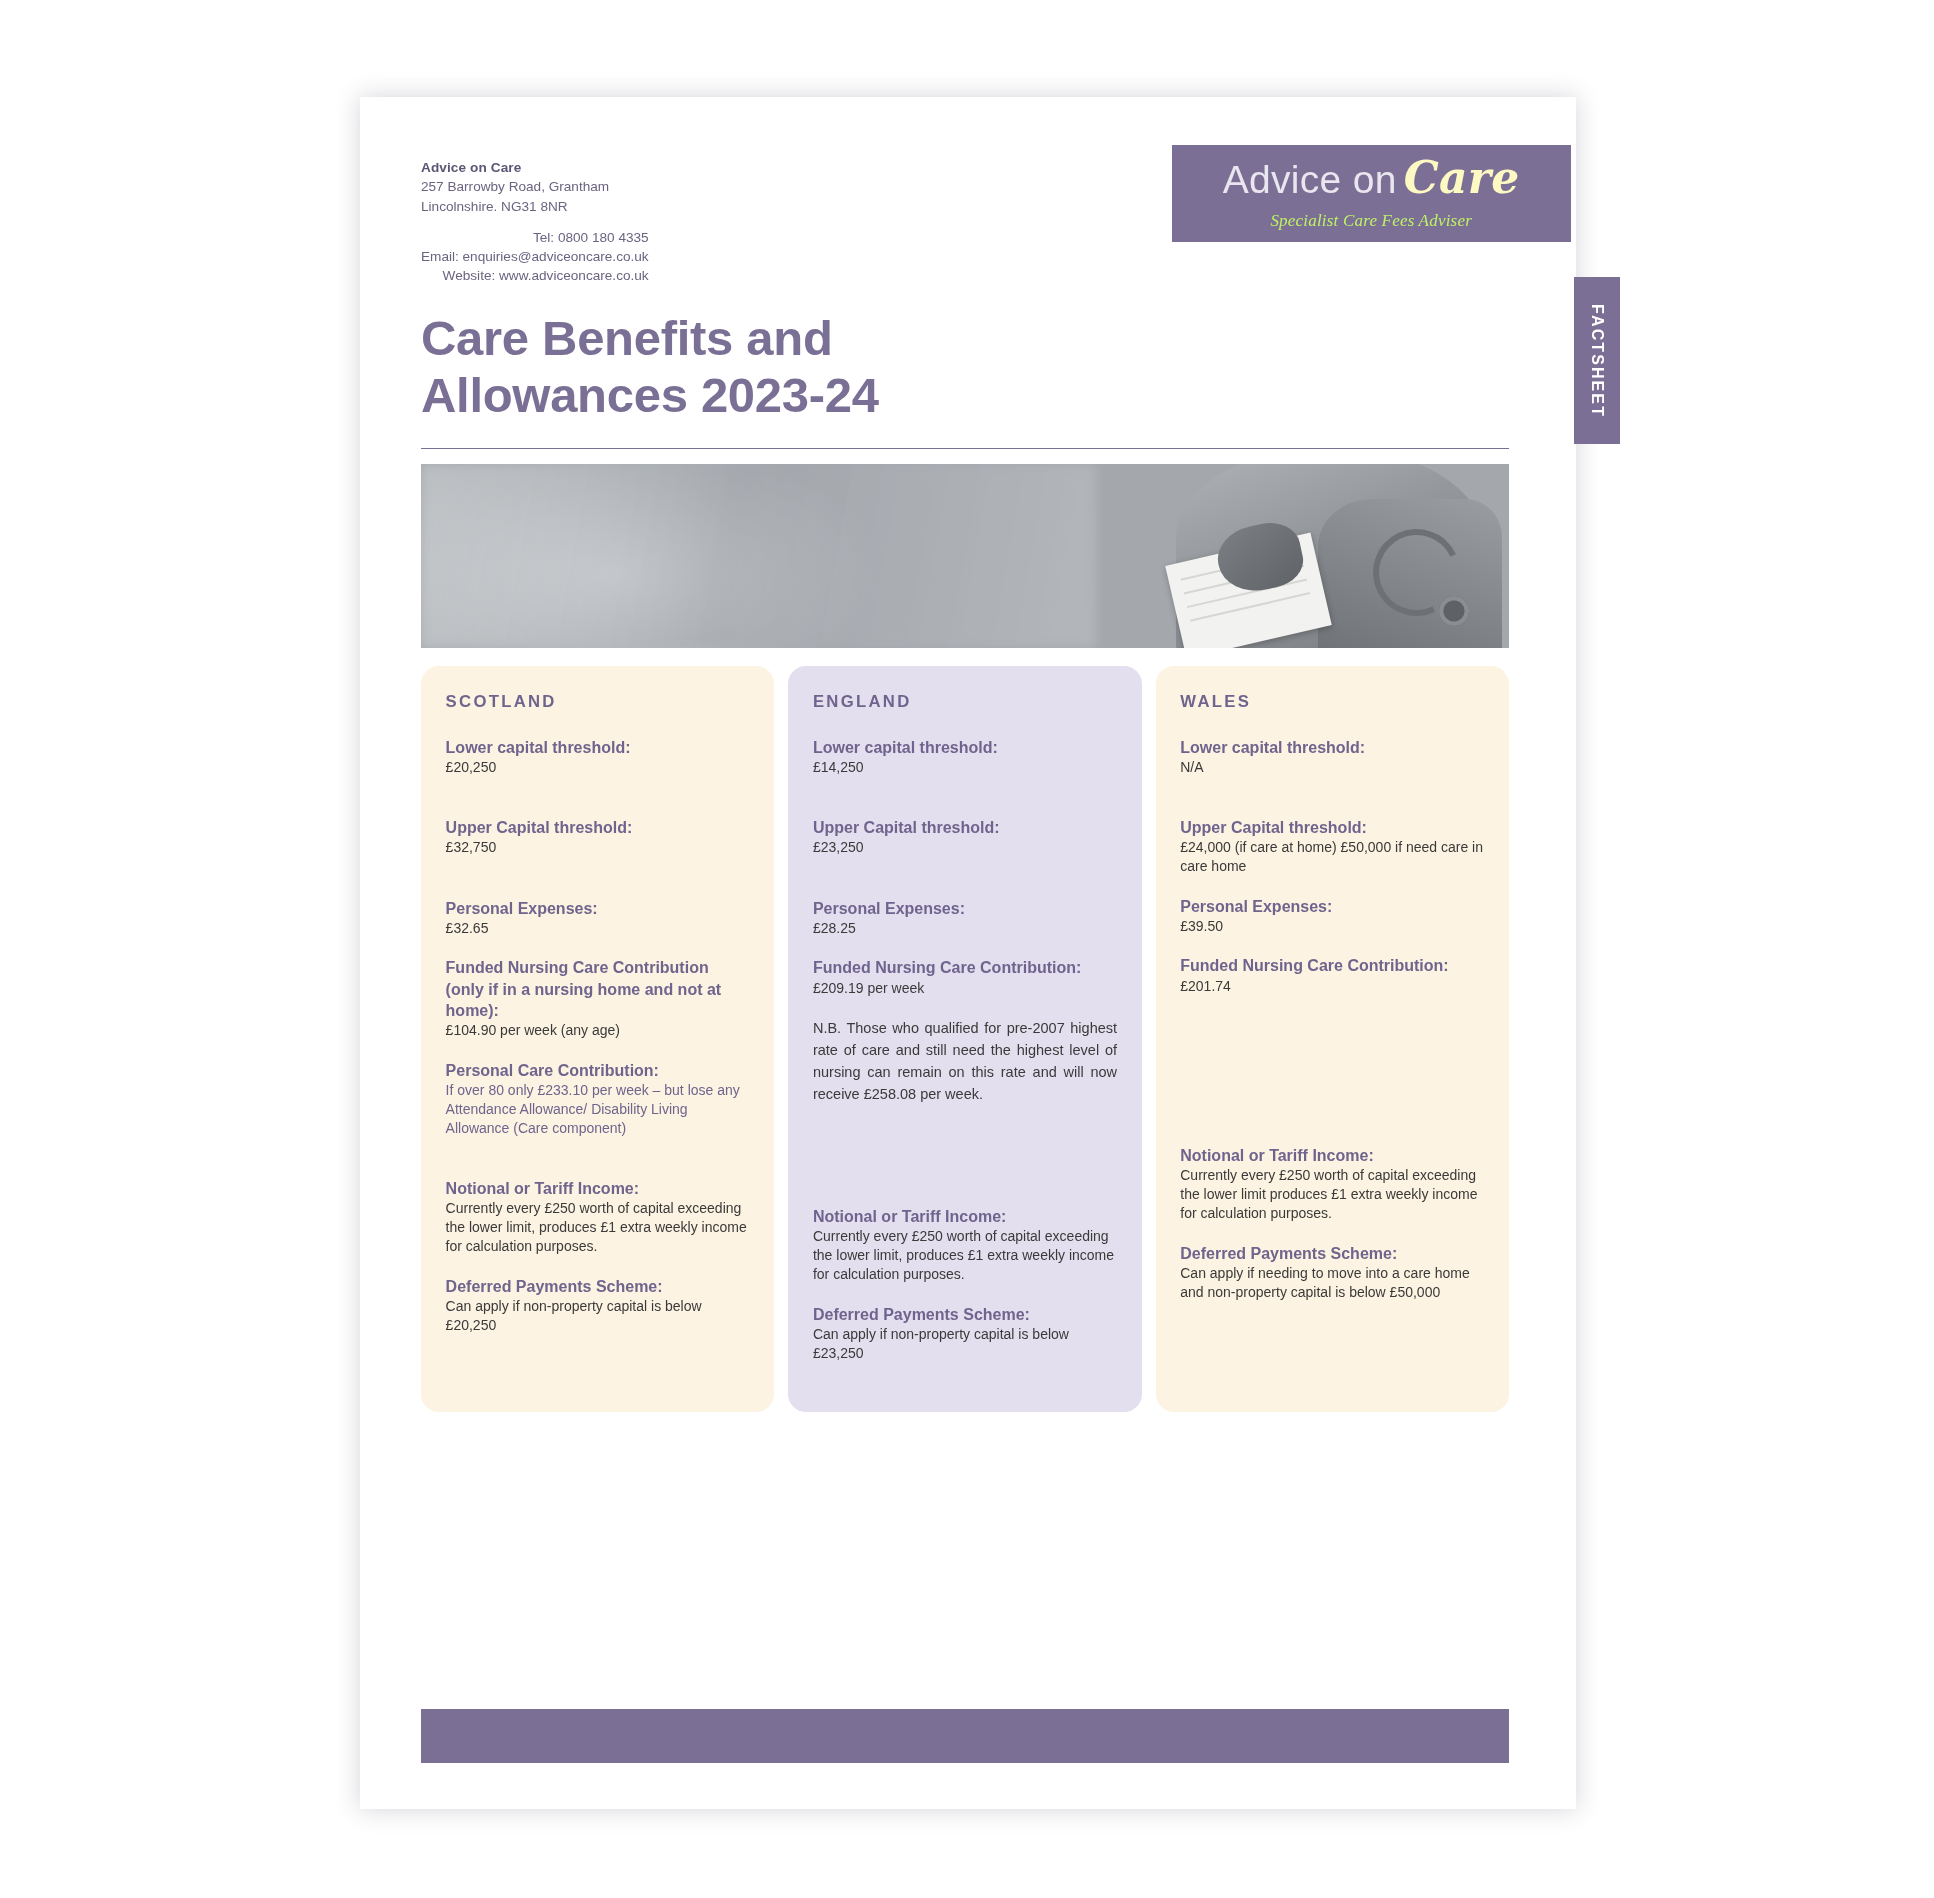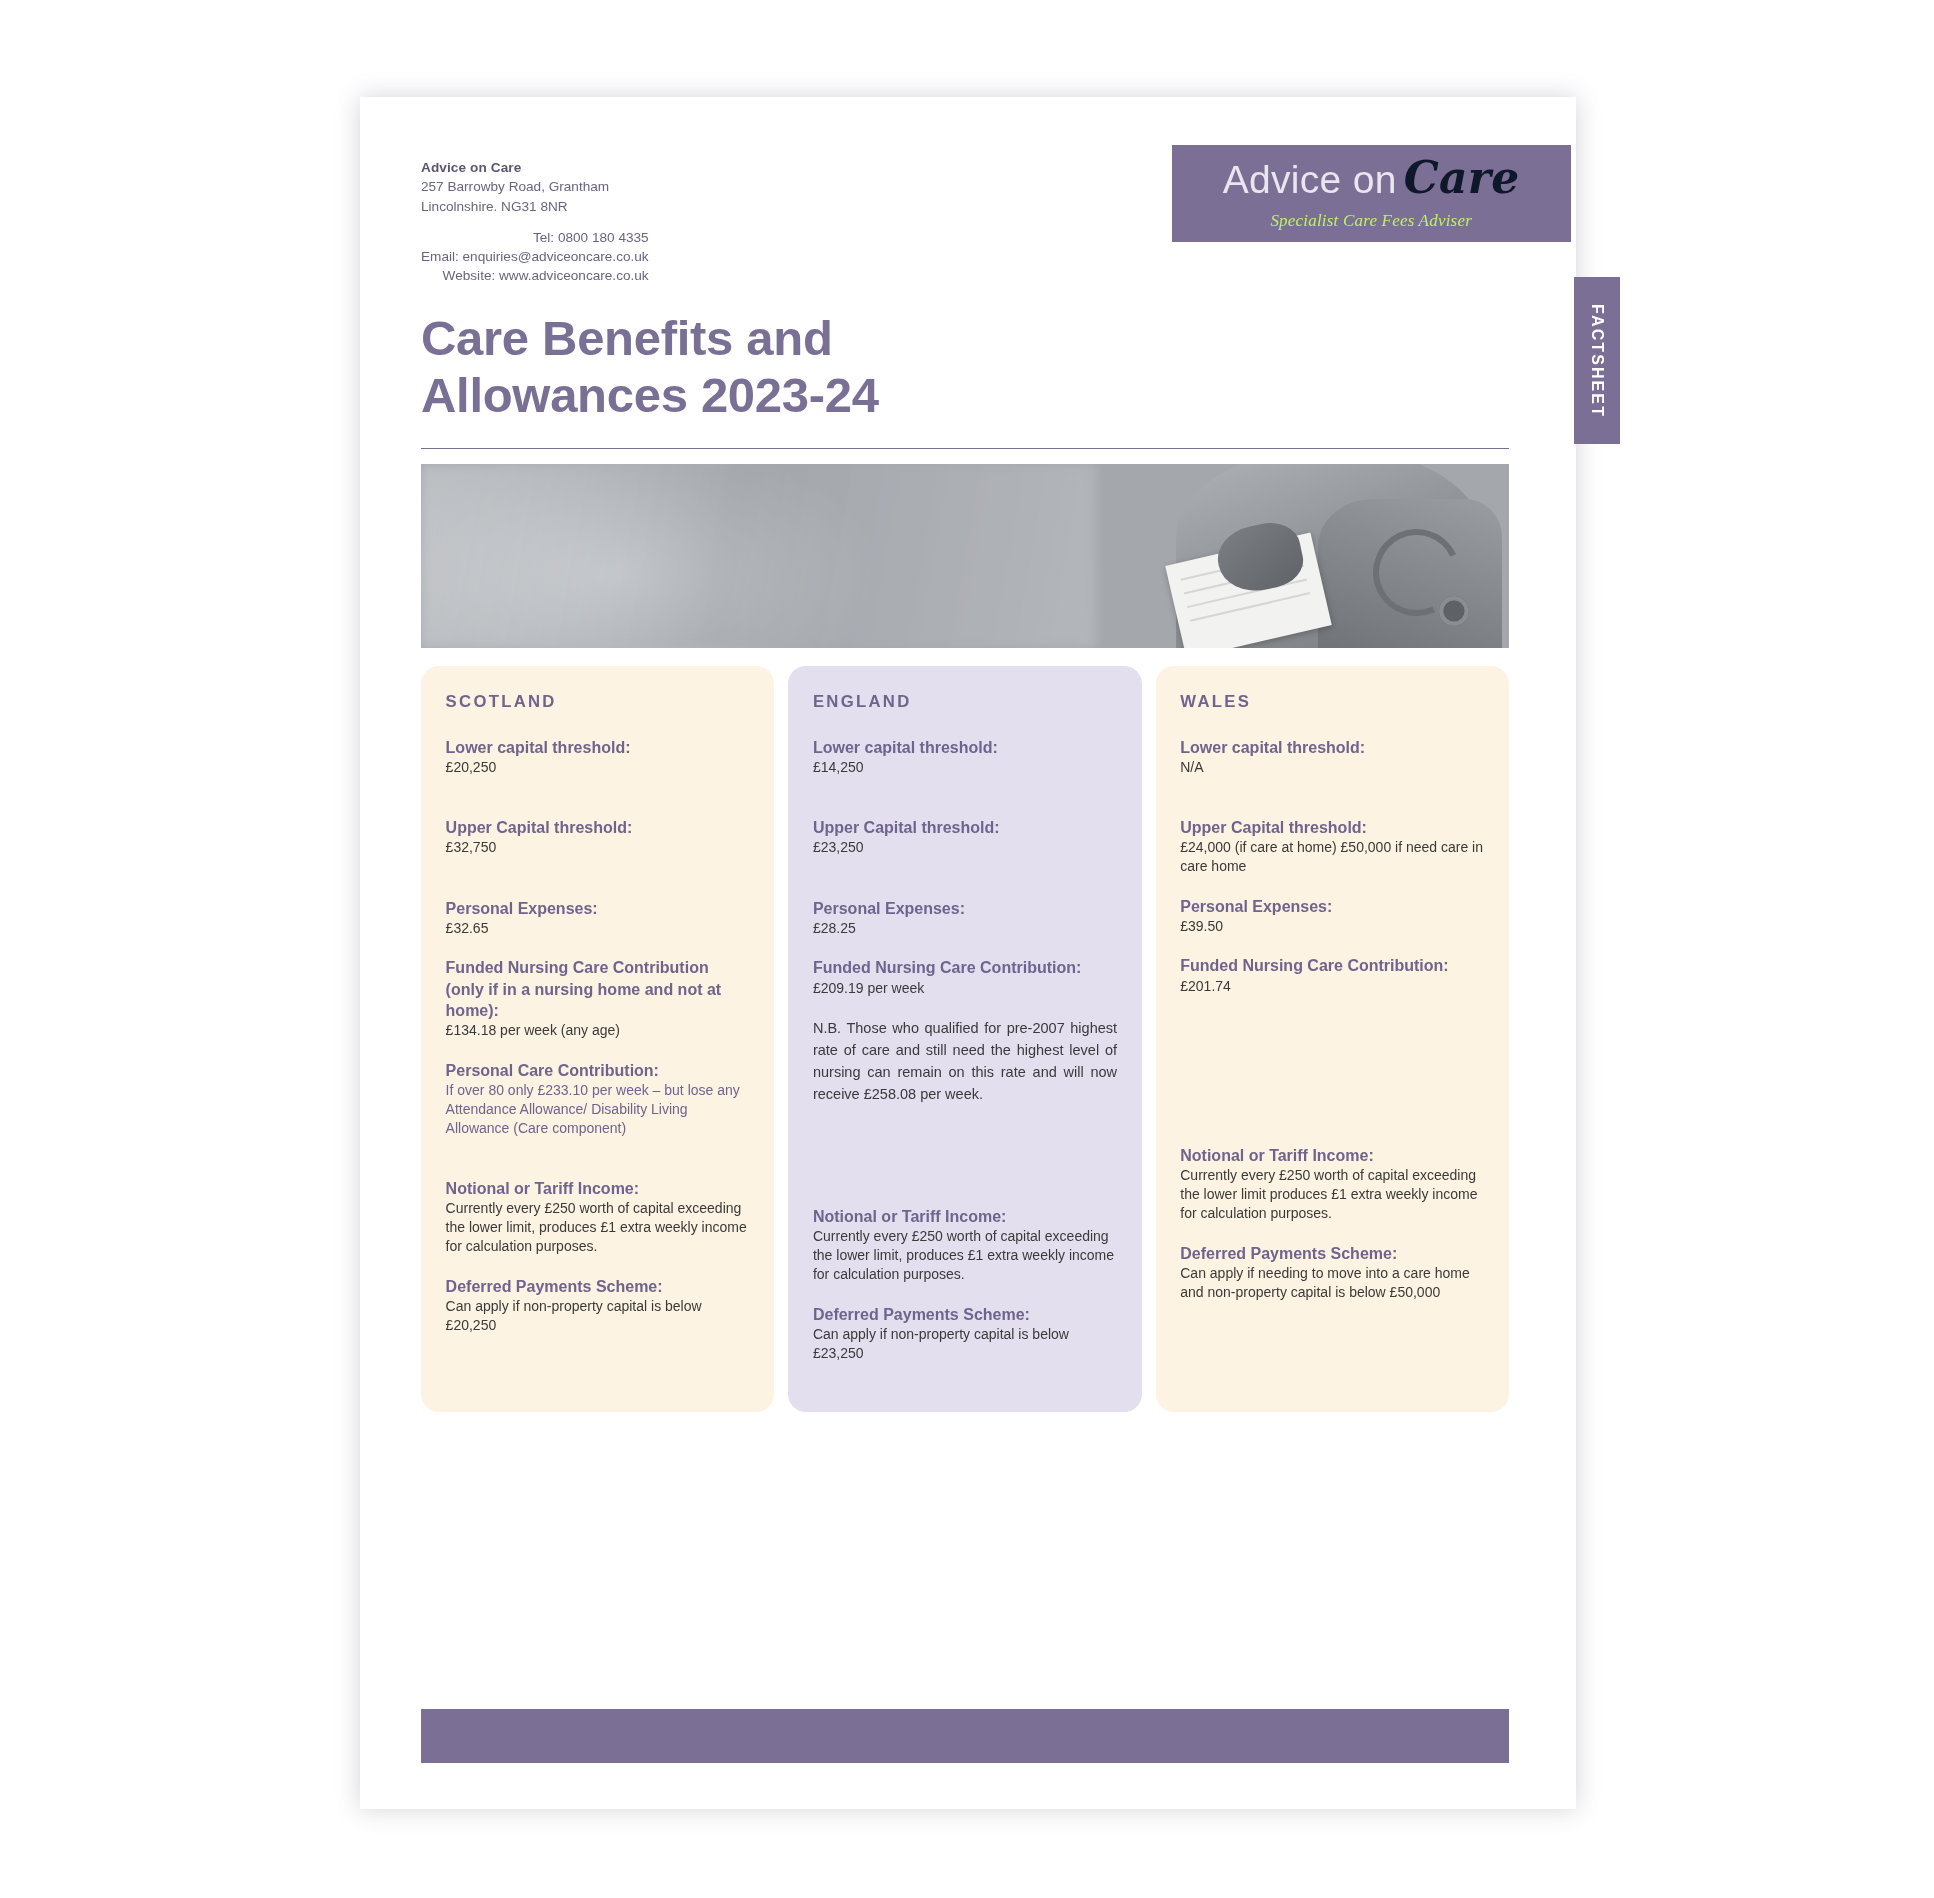--- a/index.html
+++ b/index.html
@@ -59,21 +59,21 @@
     justify-content: center;
   }
   .logo-line1 {
     font-size: 39px;
     color: #e9e6ef;
     letter-spacing: 0.3px;
     font-family: "Liberation Sans", sans-serif;
     line-height: 1;
   }
   .logo-line1 .care {
-    color: #0f172a;
+    color: #fef9c3;
     font-family: "DejaVu Serif", serif;
     font-style: italic;
     font-weight: bold;
     font-size: 44px;
     margin-left: 7px;
   }
   .logo-line2 {
     margin-top: 10.5px;
     font-size: 17px;
     color: #bef264;
@@ -324,21 +324,21 @@
         <div class="lbl">Upper Capital threshold:</div>
         <div class="val">£32,750</div>
       </div>
       <div class="spacer-sm"></div>
       <div class="item">
         <div class="lbl">Personal Expenses:</div>
         <div class="val">£32.65</div>
       </div>
       <div class="item">
         <div class="lbl">Funded Nursing Care Contribution (only if in a nursing home and not at home):</div>
-        <div class="val">£134.18 per week (any age)</div>
+        <div class="val">£104.90 per week (any age)</div>
       </div>
       <div class="item">
         <div class="lbl">Personal Care Contribution:</div>
         <div class="val purple">If over 80 only £233.10 per week – but lose any Attendance Allowance/ Disability Living Allowance (Care component)</div>
       </div>
       <div class="spacer-sm"></div>
       <div class="item">
         <div class="lbl">Notional or Tariff Income:</div>
         <div class="val">Currently every £250 worth of capital exceeding the lower limit, produces £1 extra weekly income for calculation purposes.</div>
       </div>

